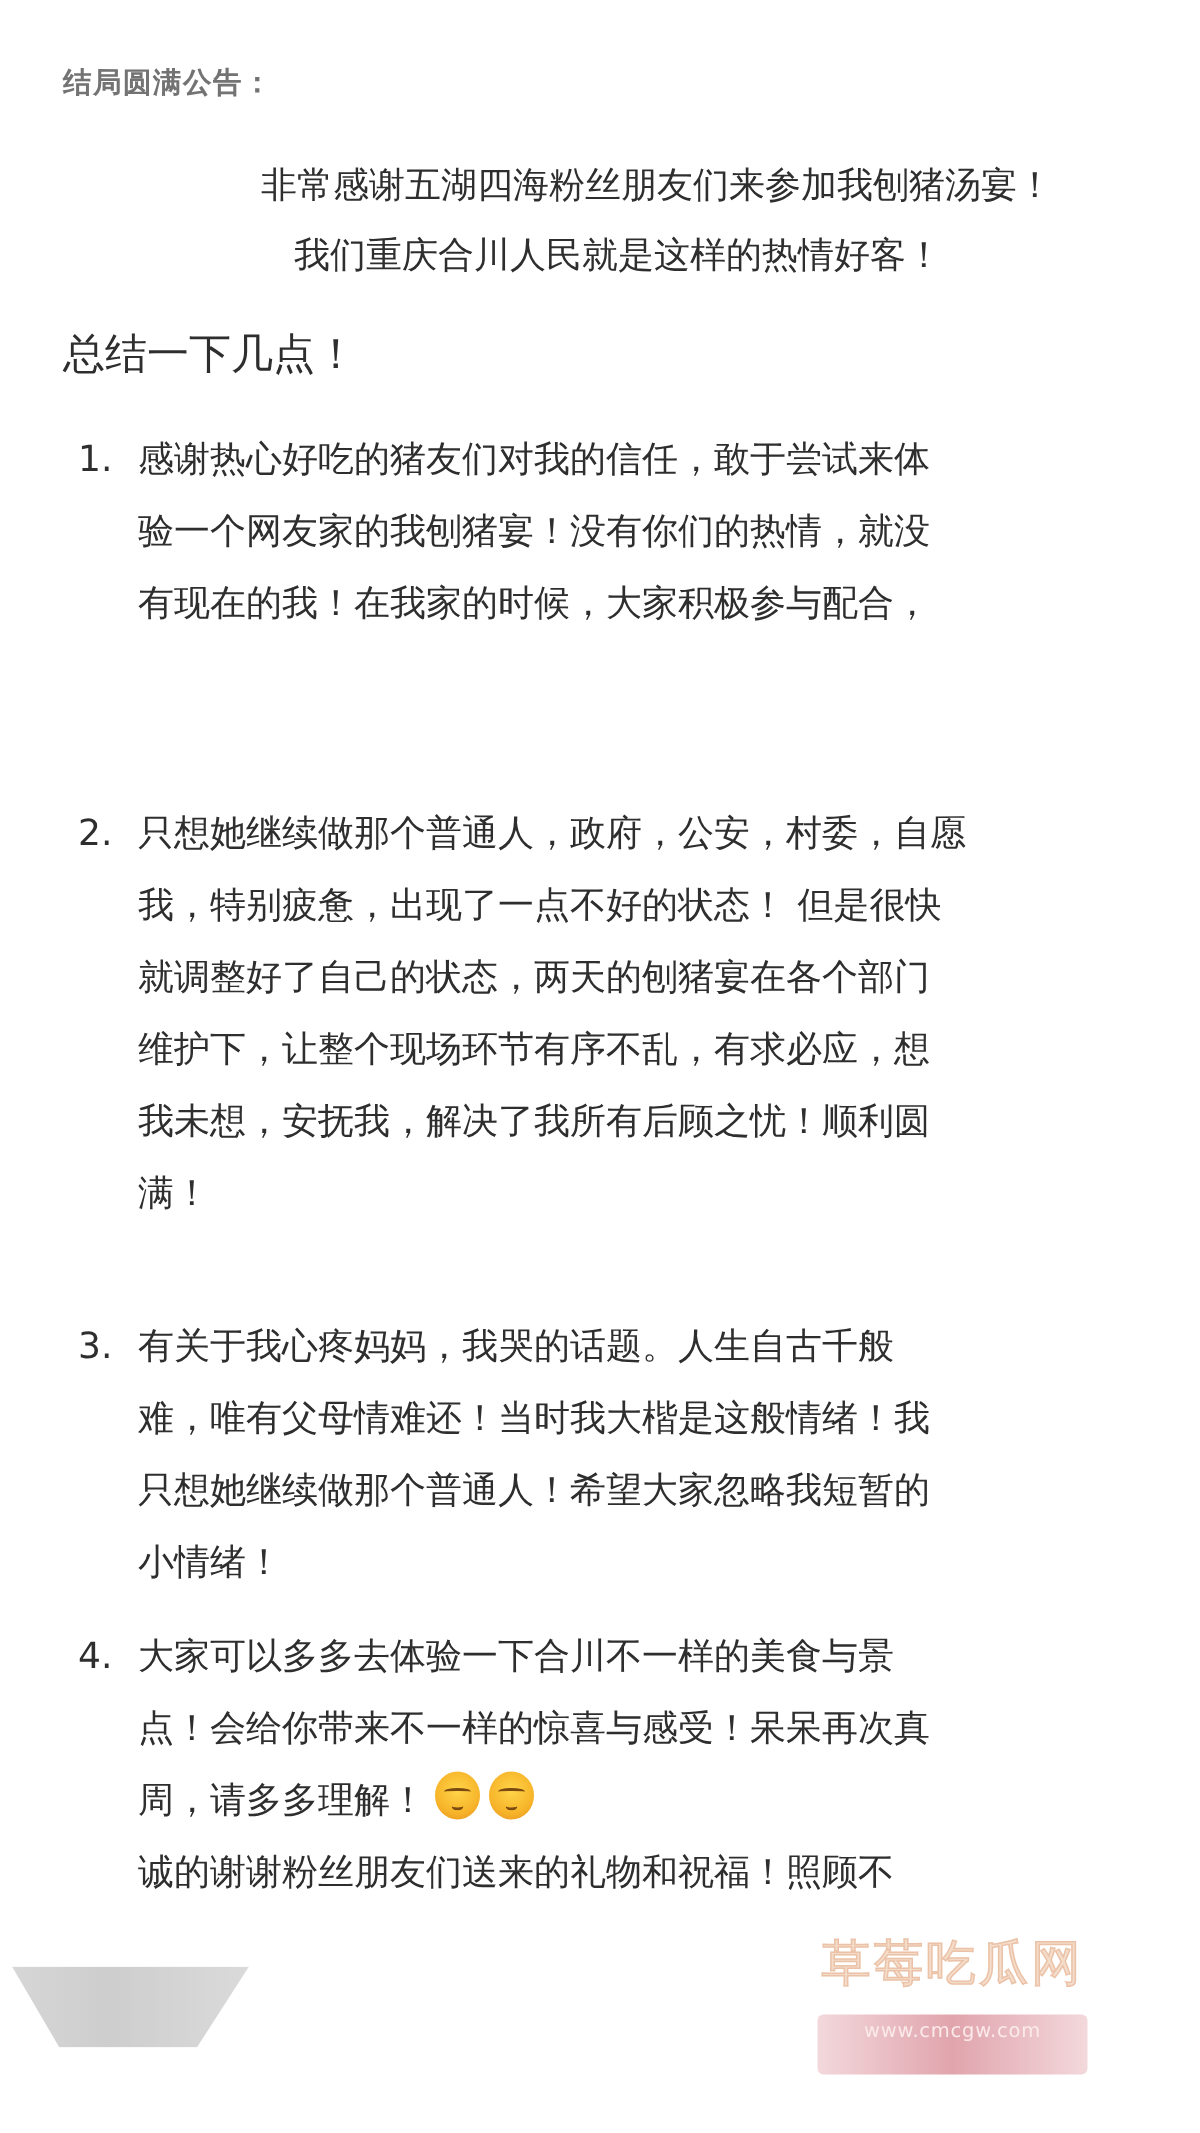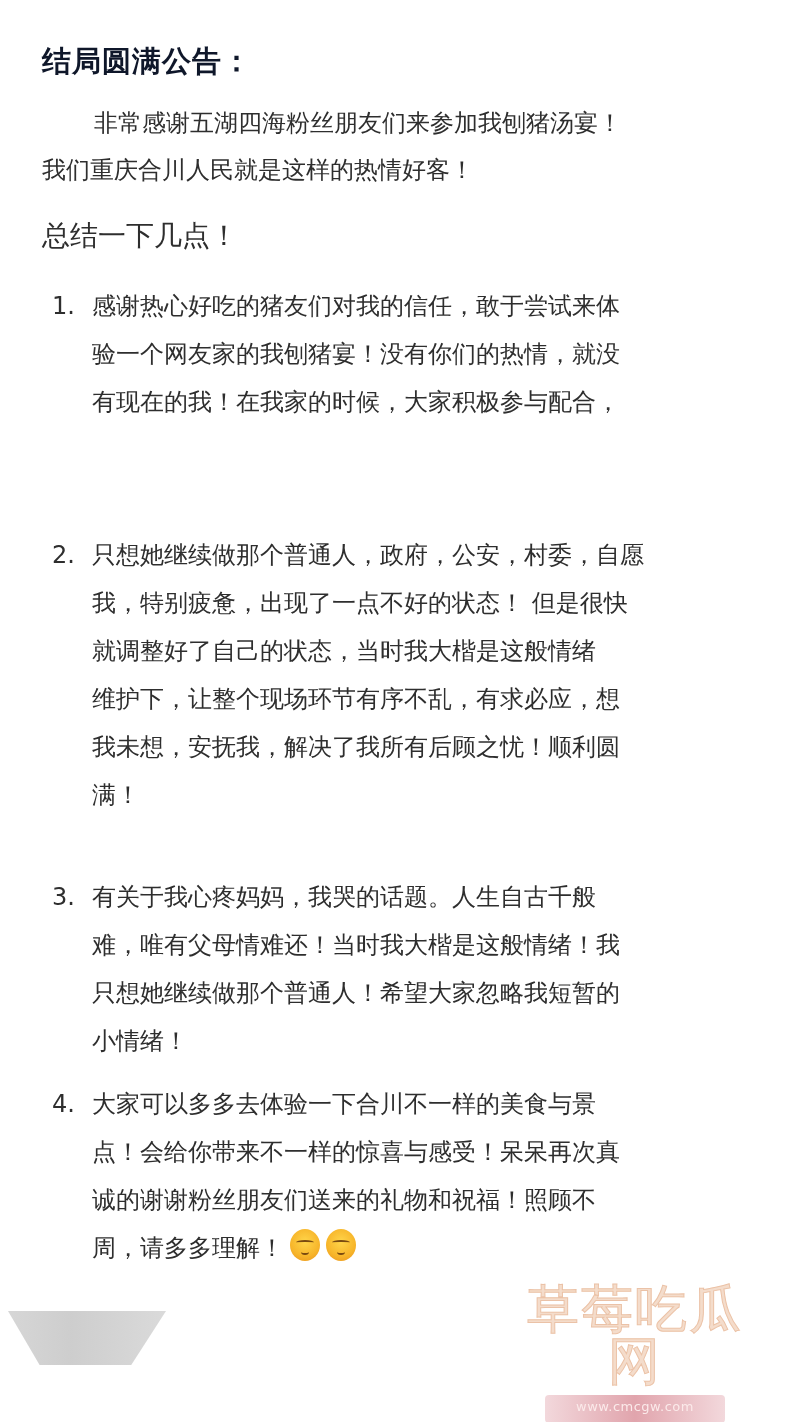--- a/index.html
+++ b/index.html
@@ -17,34 +17,35 @@
   }
   .page {
     position: absolute;
     left: 0; top: 0;
     width: 800px; height: 1422px;
   }
   .title {
     position: absolute;
     left: 42px;
     top: 42px;
-    font-size: 29px;
+    font-size: 19px;
     font-weight: bold;
     letter-spacing: 1px;
-    color: #0f172a;
+    color: #737373;
     margin: 0;
   }
   .intro {
     position: absolute;
     left: 42px;
     top: 100px;
     width: 740px;
     font-size: 24px;
     line-height: 47px;
     margin: 0;
+    text-align: center;
   }
   .intro .indent {
     display: inline-block;
     width: 52px;
   }
   .summary {
     position: absolute;
     left: 42px;
     top: 212px;
     font-size: 28px;
@@ -111,33 +112,33 @@
     clip-path: polygon(0 0, 100% 0, 78% 100%, 20% 100%);
     opacity: 0.9;
   }
   .watermark {
     position: absolute;
     left: 515px;
     top: 1283px;
     width: 240px;
   }
   .watermark .wm-title {
-    font-size: 52px;
+    font-size: 33px;
     letter-spacing: 2px;
     color: #f3d7c2;
     -webkit-text-stroke: 1px #e8b898;
     font-weight: normal;
     line-height: 52px;
     text-align: center;
     opacity: 0.85;
   }
   .watermark .wm-url {
     margin: 8px auto 0 auto;
     width: 180px;
-    height: 28px;
+    height: 40px;
     border-radius: 4px;
     background: linear-gradient(90deg, rgba(205,100,115,0.25) 0%, rgba(200,90,105,0.55) 50%, rgba(205,100,115,0.25) 100%);
     color: #fbeaea;
     font-size: 13px;
     line-height: 24px;
     text-align: center;
     letter-spacing: 0.5px;
   }
 </style>
 </head>
@@ -163,21 +164,21 @@
         <div>验一个网友家的我刨猪宴！没有你们的热情，就没</div>
         <div>有现在的我！在我家的时候，大家积极参与配合，</div>
       </div>
     </div>
 
     <div class="item" style="top:531px;">
       <span class="num">2.</span>
       <div class="body">
         <div>只想她继续做那个普通人，政府，公安，村委，自愿</div>
         <div>我，特别疲惫，出现了一点不好的状态！ 但是很快</div>
-        <div>就调整好了自己的状态，当时我大楷是这般情绪</div>
+        <div>就调整好了自己的状态，两天的刨猪宴在各个部门</div>
         <div>维护下，让整个现场环节有序不乱，有求必应，想</div>
         <div>我未想，安抚我，解决了我所有后顾之忧！顺利圆</div>
         <div>满！</div>
       </div>
     </div>
 
     <div class="item" style="top:873px;">
       <span class="num">3.</span>
       <div class="body">
         <div>有关于我心疼妈妈，我哭的话题。人生自古千般</div>
@@ -185,24 +186,24 @@
         <div>只想她继续做那个普通人！希望大家忽略我短暂的</div>
         <div>小情绪！</div>
       </div>
     </div>
 
     <div class="item" style="top:1080px;">
       <span class="num">4.</span>
       <div class="body">
         <div>大家可以多多去体验一下合川不一样的美食与景</div>
         <div>点！会给你带来不一样的惊喜与感受！呆呆再次真</div>
-        <div>诚的谢谢粉丝朋友们送来的礼物和祝福！照顾不</div>
         <div>
           <span>周，请多多理解！</span><span class="emoji"></span><span class="emoji"></span>
         </div>
+        <div>诚的谢谢粉丝朋友们送来的礼物和祝福！照顾不</div>
       </div>
     </div>
 
   </div>
 
   <div class="artifact"></div>
 
   <div class="watermark">
     <div class="wm-title">草莓吃瓜网</div>
     <div class="wm-url">www.cmcgw.com</div>

